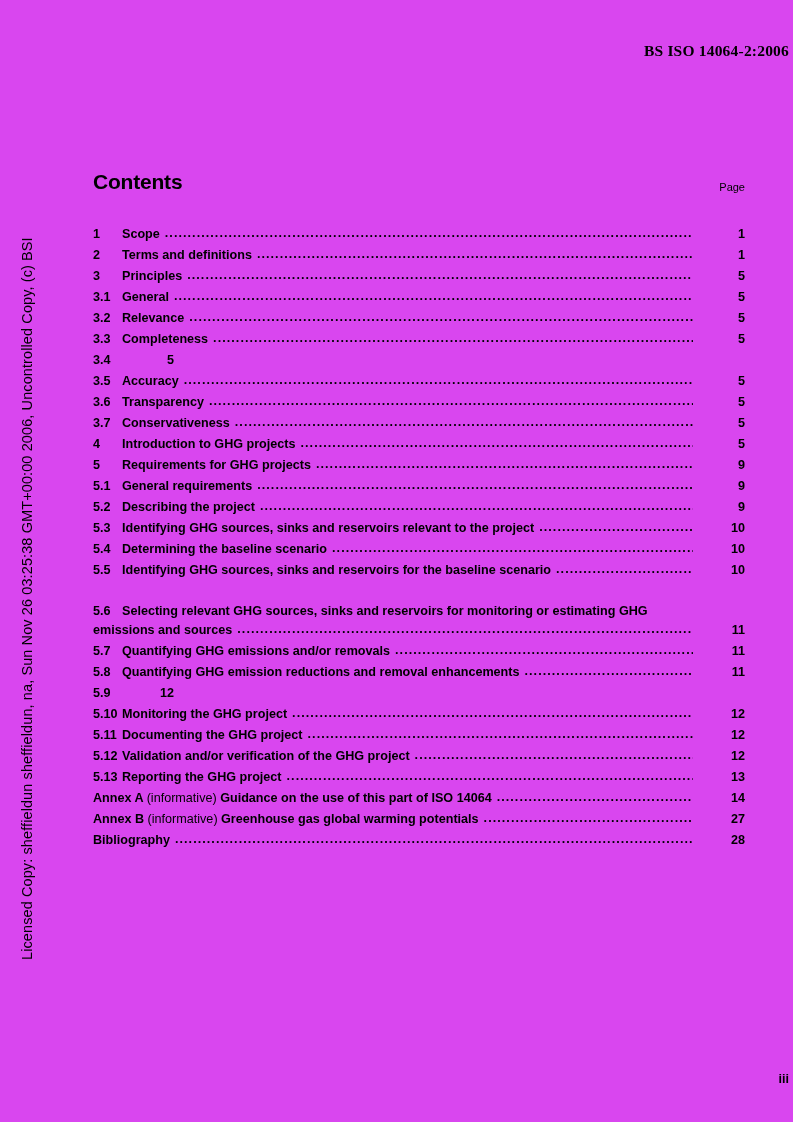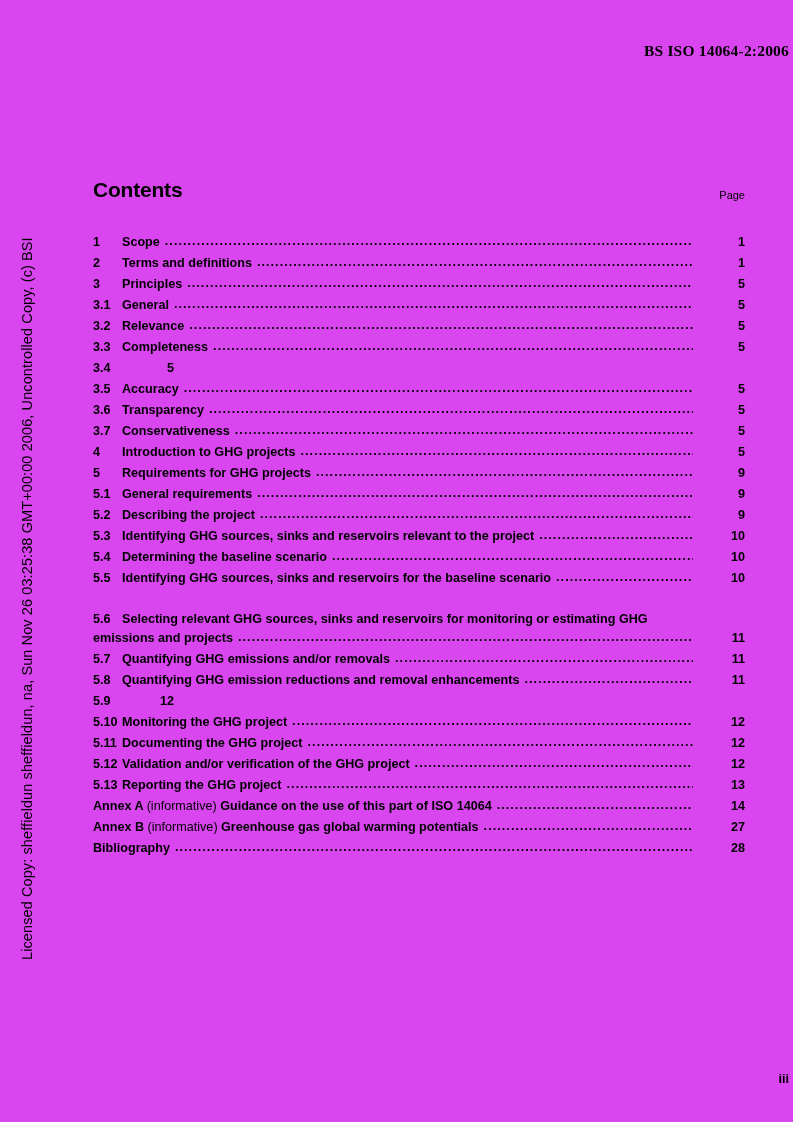--- a/index.html
+++ b/index.html
@@ -56,21 +56,20 @@
   .contents-area {
     position: absolute;
     left: 93px;
     top: 170px;
     width: 652px;
   }
 
   .contents-head-row {
     position: relative;
     height: 38px;
-    margin-top: 8px;
   }
   .contents-title {
     position: absolute;
     left: 0;
     top: 0;
     font-size: 21px;
     font-weight: bold;
     letter-spacing: -0.2px;
   }
   .page-label {
@@ -313,21 +312,21 @@
           </span>
           <span class="toc-pg">10</span>
         </div>
         <div class="toc-row wrapped">
           <div class="line1">
             <span class="toc-num">5.6</span>
             <span class="txt">Selecting relevant GHG sources, sinks and reservoirs for monitoring or estimating GHG</span>
           </div>
           <div class="line2">
             <span class="toc-label-wrap">
-              <span class="toc-label">emissions and projects</span>
+              <span class="toc-label">emissions and sources</span>
               <span class="toc-dots"></span>
             </span>
             <span class="toc-pg">11</span>
           </div>
         </div>
         <div class="toc-row">
           <span class="toc-num">5.7</span>
           <span class="toc-label-wrap">
             <span class="toc-label">Quantifying GHG emissions and/or removals</span>
             <span class="toc-dots"></span>

